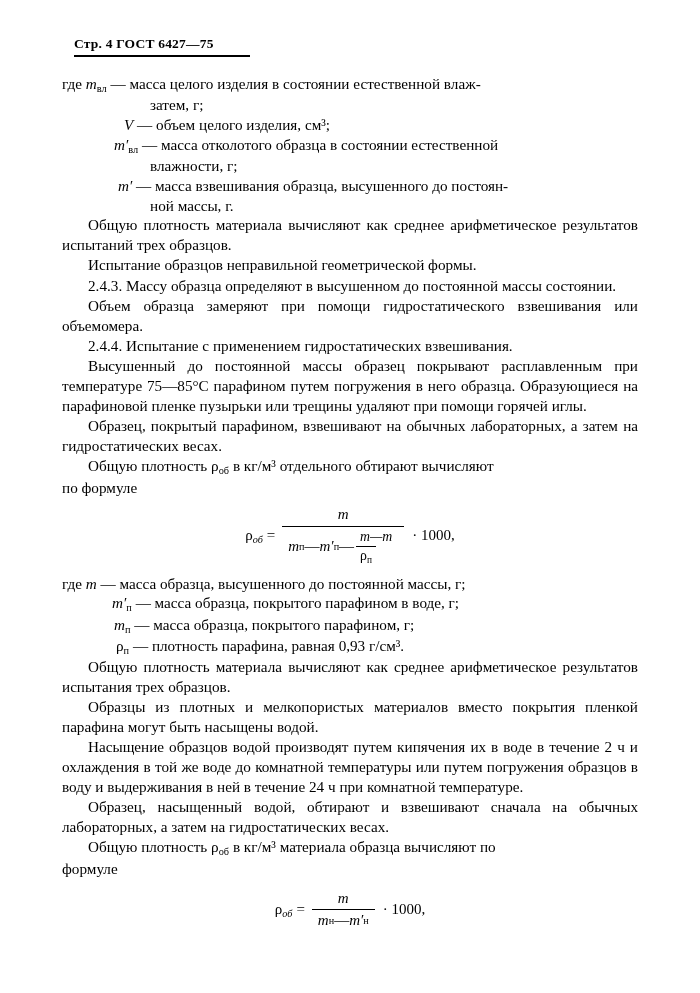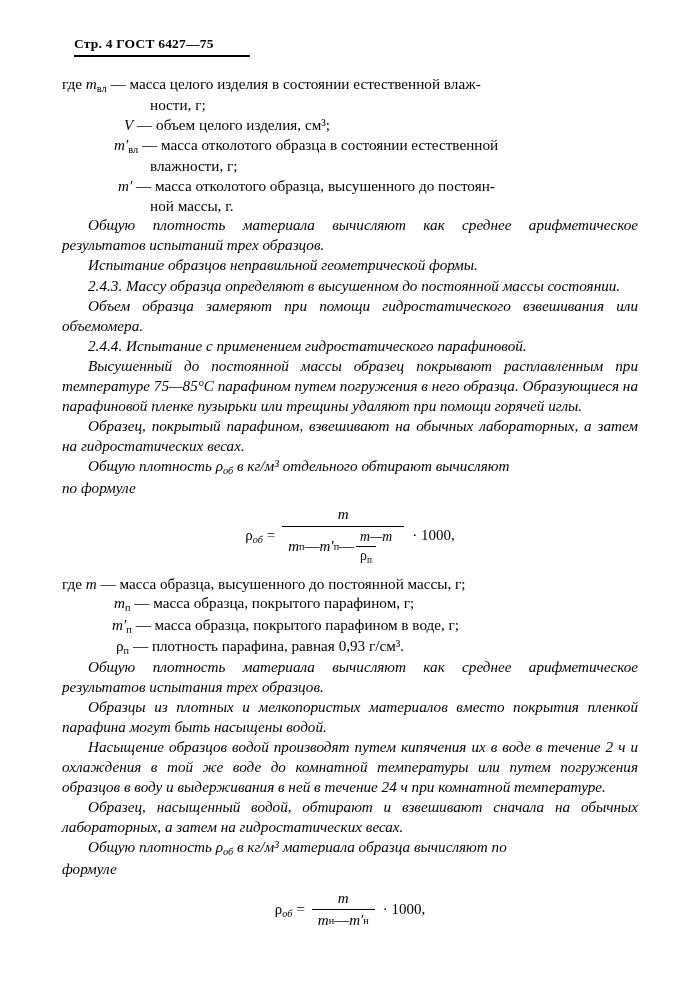--- a/index.html
+++ b/index.html
@@ -41,21 +41,20 @@
     position: absolute;
     top: 74px;
     left: 62px;
     width: 576px;
     font-size: 15.2px;
     line-height: 1.30;
     text-align: justify;
   }
   p {
     margin: 0 0 0.5px 0;
-    font-style: italic;
   }
   .indent {
     text-indent: 26px;
   }
   
   .deflist {
     margin: 0;
   }
   .defrow {
     display: flex;
@@ -148,45 +147,45 @@
   </div>
 
   <div class="content">
 
     <div class="deflist">
 
       <div class="defrow">
         <span class="lead">где </span>
         <span class="body"><i>m</i><sub>вл</sub><span> — масса целого изделия в состоянии естественной влаж-</span></span>
       </div>
-      <div class="defcont">ности, г;</div>
+      <div class="defcont">затем, г;</div>
 
       <div class="defrow">
         <span class="lead" style="width:62px"></span>
         <span class="body"><i>V</i><span> — объем целого изделия, см³;</span></span>
       </div>
 
       <div class="defrow">
         <span class="lead" style="width:52px"></span>
         <span class="body"><i>m′</i><sub>вл</sub><span> — масса отколотого образца  в  состоянии  естественной</span></span>
       </div>
       <div class="defcont">влажности, г;</div>
 
       <div class="defrow">
         <span class="lead" style="width:56px"></span>
-        <span class="body"><i>m′</i><span> — масса отколотого образца, высушенного  до  постоян-</span></span>
+        <span class="body"><i>m′</i><span> — масса взвешивания образца, высушенного  до  постоян-</span></span>
       </div>
       <div class="defcont">ной массы, г.</div>
     </div>
 
     <p class="indent">Общую плотность материала вычисляют как среднее арифметическое результатов испытаний трех образцов.</p>
     <p class="indent">Испытание образцов неправильной геометрической формы.</p>
     <p class="indent">2.4.3. Массу   образца   определяют в высушенном до постоянной массы состоянии.</p>
     <p class="indent">Объем образца замеряют при помощи гидростатического взвешивания или объемомера.</p>
-    <p class="indent">2.4.4. Испытание с применением  гидростатического парафиновой.</p>
+    <p class="indent">2.4.4. Испытание с применением  гидростатических взвешивания.</p>
     <p class="indent">Высушенный до постоянной массы  образец покрывают расплавленным при температуре 75—85°С парафином путем погружения в него образца. Образующиеся на парафиновой пленке пузырьки или трещины удаляют при помощи горячей иглы.</p>
     <p class="indent">Образец, покрытый парафином, взвешивают на обычных лабораторных, а затем на гидростатических весах.</p>
 
     <p class="indent"><span>Общую плотность ρ</span><sub>об</sub><span> в кг/м³ отдельного   обтирают вычисляют</span></p>
     <p>по формуле</p>
 
     <div class="formula-wrap">
       <div class="formula">
         <span class="lhs"><span class="rho">ρ</span><sub>об</sub></span>
         <span class="eq">=</span>
@@ -210,26 +209,26 @@
         <span class="tail">· 1000,</span>
       </div>
     </div>
 
     <div class="deflist">
       <div class="defrow">
         <span class="lead">где </span>
         <span class="body"><i>m</i><span>   — масса образца, высушенного до постоянной массы, г;</span></span>
       </div>
       <div class="defrow">
+        <span class="lead" style="width:50px"></span>
+        <span class="body"><i>m′</i><sub>п</sub><span> — масса образца, покрытого парафином в воде, г;</span></span>
+      </div>
+      <div class="defrow">
         <span class="lead" style="width:52px"></span>
         <span class="body"><i>m</i><sub>п</sub><span> — масса образца, покрытого парафином, г;</span></span>
-      </div>
-      <div class="defrow">
-        <span class="lead" style="width:50px"></span>
-        <span class="body"><i>m′</i><sub>п</sub><span> — масса образца, покрытого парафином в воде, г;</span></span>
       </div>
       <div class="defrow">
         <span class="lead" style="width:54px"></span>
         <span class="body"><span>ρ</span><sub>п</sub><span> — плотность парафина, равная 0,93 г/см³.</span></span>
       </div>
     </div>
 
     <p class="indent">Общую плотность материала вычисляют как среднее арифметическое результатов испытания трех образцов.</p>
     <p class="indent">Образцы из плотных и мелкопористых материалов вместо покрытия пленкой парафина могут быть насыщены водой.</p>
     <p class="indent">Насыщение образцов водой   производят путем кипячения   их в воде в течение 2 ч и охлаждения в той же воде до комнатной температуры или путем погружения образцов в воду и выдерживания в ней в течение 24 ч при комнатной температуре.</p>

